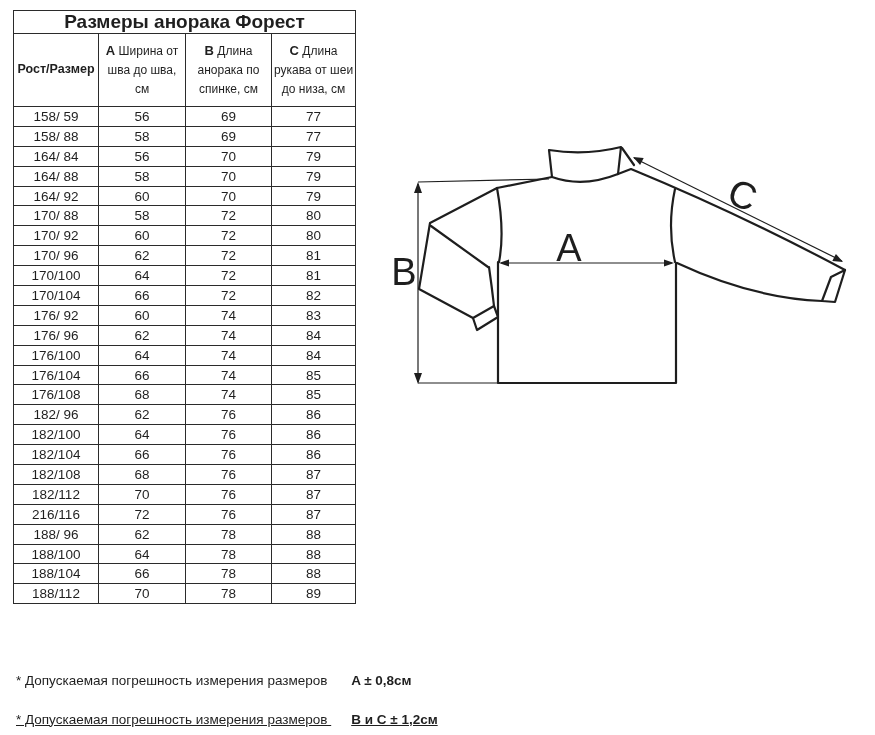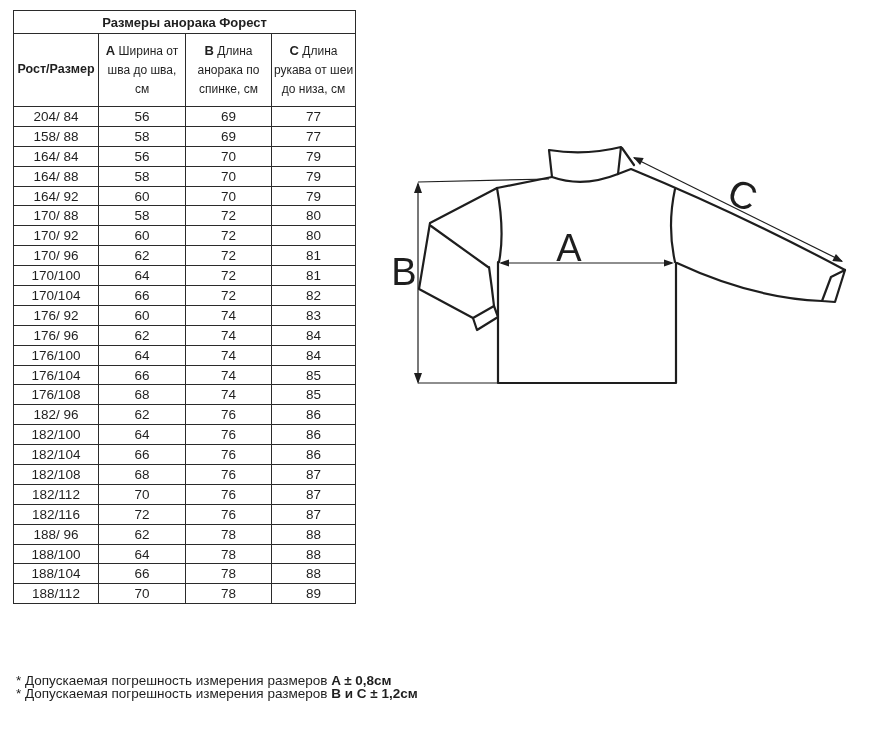--- a/index.html
+++ b/index.html
@@ -9,29 +9,29 @@
     font-family:"Liberation Sans", sans-serif;
   }
   table.size-table {
     position:absolute; left:13px; top:10px; width:342px;
     border-collapse:collapse; table-layout:fixed;
   }
   .size-table th, .size-table td {
     border:1px solid #2b2b2b; text-align:center; vertical-align:middle;
     padding:0; color:#1f1f1f;
   }
-  .title-cell { height:22px; font-size:13px; font-weight:bold; }
+  .title-cell { height:22px; font-size:19px; font-weight:bold; }
   .hdr { height:72px; font-size:12px; font-weight:normal; line-height:1.55; padding:0 2px; }
   .hdr-first { font-weight:bold; font-size:12.5px; }
   .col-letter { font-weight:bold; font-size:13px; }
   .size-table tbody td { height:18.9px; font-size:13.5px; }
   .footnote { position:absolute; left:16px; font-size:13.5px; white-space:pre; }
-  .footnote b { font-weight:bold; }
+  .footnote b { font-weight:bold;margin-left:20px; }
   #fn1 { top:659px; }
-  #fn2 { top:672px; }
+  #fn2 { top:698px;text-decoration:underline; }
   svg.diagram { position:absolute; left:390px; top:140px; }
 </style>
 </head>
 <body>
 
 <table class="size-table">
   <colgroup>
     <col style="width:85px">
       <col style="width:87px">
       <col style="width:86px">
@@ -43,21 +43,21 @@
     </tr>
     <tr>
       <th class="hdr hdr-first">Рост/Размер</th>
       <th class="hdr"><span class="col-letter">A</span> <span>Ширина от шва до шва, см</span></th>
       <th class="hdr"><span class="col-letter">B</span> <span>Длина анорака по спинке, см</span></th>
       <th class="hdr"><span class="col-letter">C</span> <span>Длина рукава от шеи до низа, см</span></th>
     </tr>
   </thead>
   <tbody>
       <tr>
-        <td>204/ 84</td>
+        <td>158/ 59</td>
         <td>56</td>
         <td>69</td>
         <td>77</td>
       </tr>
       <tr>
         <td>158/ 88</td>
         <td>58</td>
         <td>69</td>
         <td>77</td>
       </tr>
@@ -163,21 +163,21 @@
         <td>76</td>
         <td>87</td>
       </tr>
       <tr>
         <td>182/112</td>
         <td>70</td>
         <td>76</td>
         <td>87</td>
       </tr>
       <tr>
-        <td>182/116</td>
+        <td>216/116</td>
         <td>72</td>
         <td>76</td>
         <td>87</td>
       </tr>
       <tr>
         <td>188/ 96</td>
         <td>62</td>
         <td>78</td>
         <td>88</td>
       </tr>

